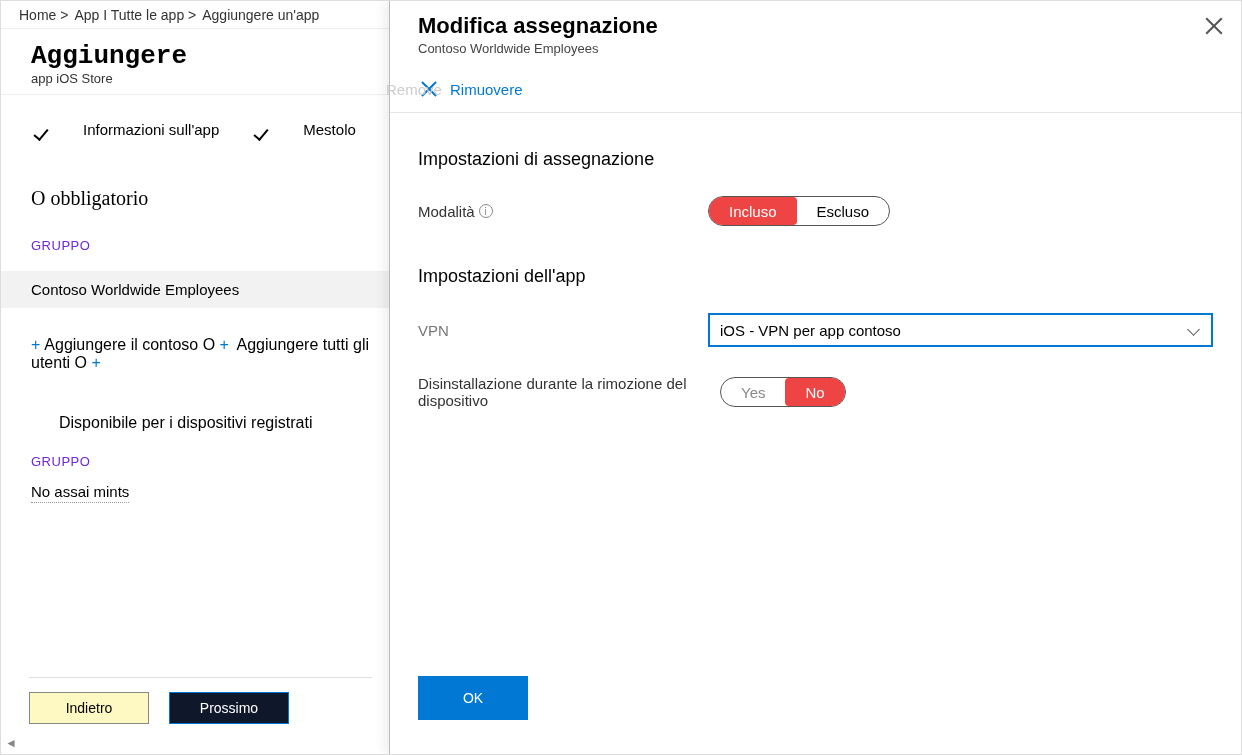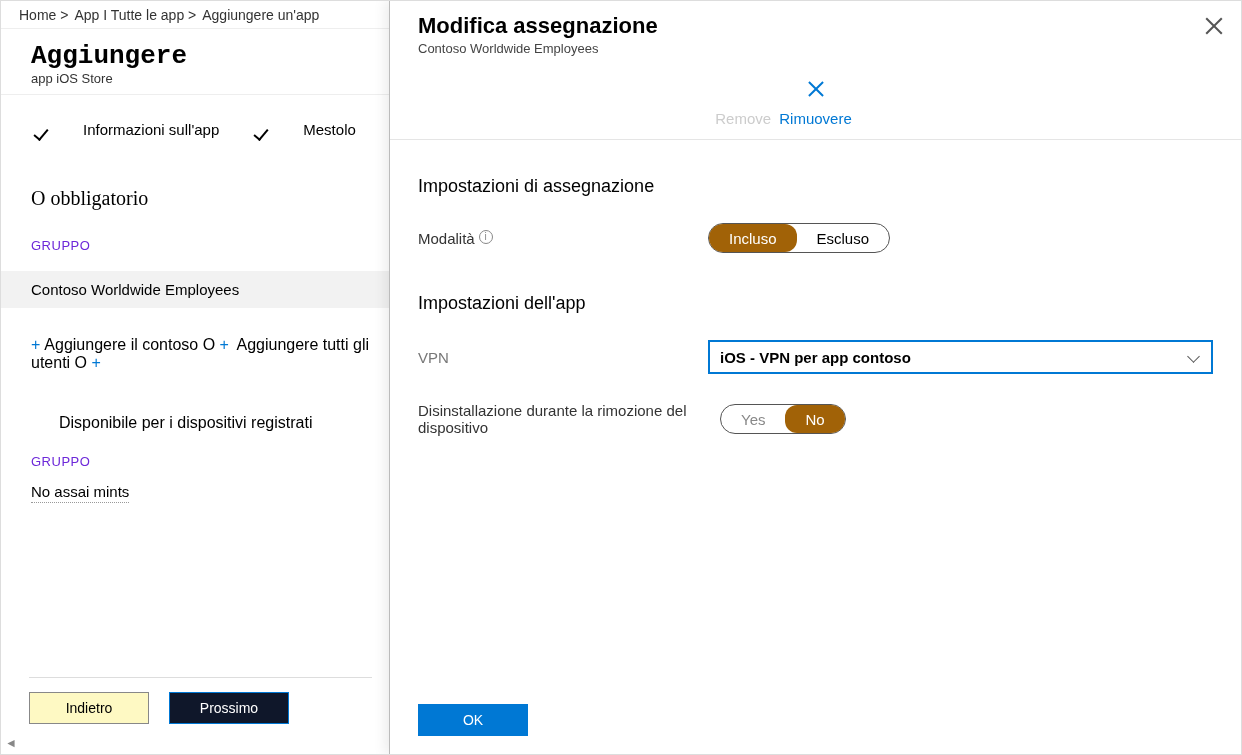--- a/index.html
+++ b/index.html
@@ -30,46 +30,46 @@
   .btn { min-width:120px; height:32px; font-size:14px; border:1px solid #888; background:#fef9c3; cursor:pointer;}
   .btn.primary { background:#0f172a; border-color:#0078d4; color:#fff;}
   
   .right-pane { position:absolute; left:388px; top:0; right:0; height:100%; background:#fff; border-left:1px solid #bbb; box-shadow:-4px 0 12px rgba(0,0,0,0.08); padding:12px 28px;}
   .right-header h2 { font-size:22px; font-weight:600; }
   .right-header .sub { font-size:13px; color:#444; margin-top:2px;}
   .close-x { position:absolute; right:16px; top:14px; width:22px; height:22px; cursor:pointer;}
   .close-x::before,.close-x::after{content:'';position:absolute;left:10px;top:0;width:2px;height:22px;background:#555;}
   .close-x::before{transform:rotate(45deg);} .close-x::after{transform:rotate(-45deg);}
   
-  .remove-row { margin-top:22px; display:flex; align-items:center; gap:10px; font-size:15px; color:#0078d4; cursor:pointer;flex-direction:column;}
+  .remove-row { margin-top:22px; display:flex; align-items:center; gap:10px; font-size:15px; color:#0078d4; cursor:pointer;}
   .remove-row .xicon{ width:22px;height:22px;position:relative;}
   .remove-row .xicon::before,.remove-row .xicon::after{content:'';position:absolute;left:10px;top:1px;width:2px;height:20px;background:#0078d4;}
   .remove-row .xicon::before{transform:rotate(45deg);} .remove-row .xicon::after{transform:rotate(-45deg);}
   .remove-row .ghost{color:#aaa;margin-left:-64px;}
   
   .divider { border-top:1px solid #e5e5e5; margin:12px -28px 0;}
   
   .settings-block{ margin-top:36px;}
   .settings-block h3{ font-size:18px; font-weight:400; margin-bottom:26px;}
   .row{ display:flex; align-items:center; margin-bottom:28px;}
-  .row .label{ width:290px; font-size:15px; color:#333; display:flex; align-items:flex-start; gap:4px;}
+  .row .label{ width:290px; font-size:15px; color:#333; display:flex; align-items:center; gap:4px;}
   .info-icon{ display:inline-flex; width:14px;height:14px;border:1px solid #888;border-radius:50%; font-size:10px; align-items:center;justify-content:center;color:#888;}
   
   .pill-toggle{ display:inline-flex; border:1px solid #555; border-radius:20px; overflow:hidden; height:30px;}
   .pill-toggle div{ padding:5px 20px; font-size:15px; cursor:pointer; display:flex;align-items:center;}
-  .pill-toggle .active{ background:#a16207; color:#fff; border-radius:12px;}
+  .pill-toggle .active{ background:#ef4444; color:#fff; border-radius:4px;}
   
-  .select-box{ flex:1; border:2px solid #0078d4; height:34px; display:flex; align-items:center; padding:0 10px; font-size:15px; justify-content:space-between; cursor:pointer;font-weight:bold;}
+  .select-box{ flex:1; border:2px solid #0078d4; height:34px; display:flex; align-items:center; padding:0 10px; font-size:15px; justify-content:space-between; cursor:pointer;}
   .chev{ width:14px;height:14px; position:relative;}
   .chev::after{content:'';position:absolute;left:2px;top:2px;width:8px;height:8px;border-right:1.5px solid #555;border-bottom:1.5px solid #555;transform:rotate(45deg);}
   
   .vpn-label{position:relative;}
   .vpn-ghost{color:#777;}
   
-  .ok-btn{ position:absolute; bottom:18px; left:28px; background:#0078d4;color:#fff;border:none;min-width:110px;height:32px;font-size:14px;cursor:pointer;}
+  .ok-btn{ position:absolute; bottom:34px; left:28px; background:#0078d4;color:#fff;border:none;min-width:110px;height:44px;font-size:14px;cursor:pointer;}
   
   .scroll-arrow{position:absolute;left:4px;bottom:4px;font-size:12px;color:#888;}
 </style>
 </head>
 <body>
 
 <div class="breadcrumb">
   <span>Home &gt;</span>
   <span>App I Tutte le app &gt;</span>
   <span>Aggiungere un'app</span>

